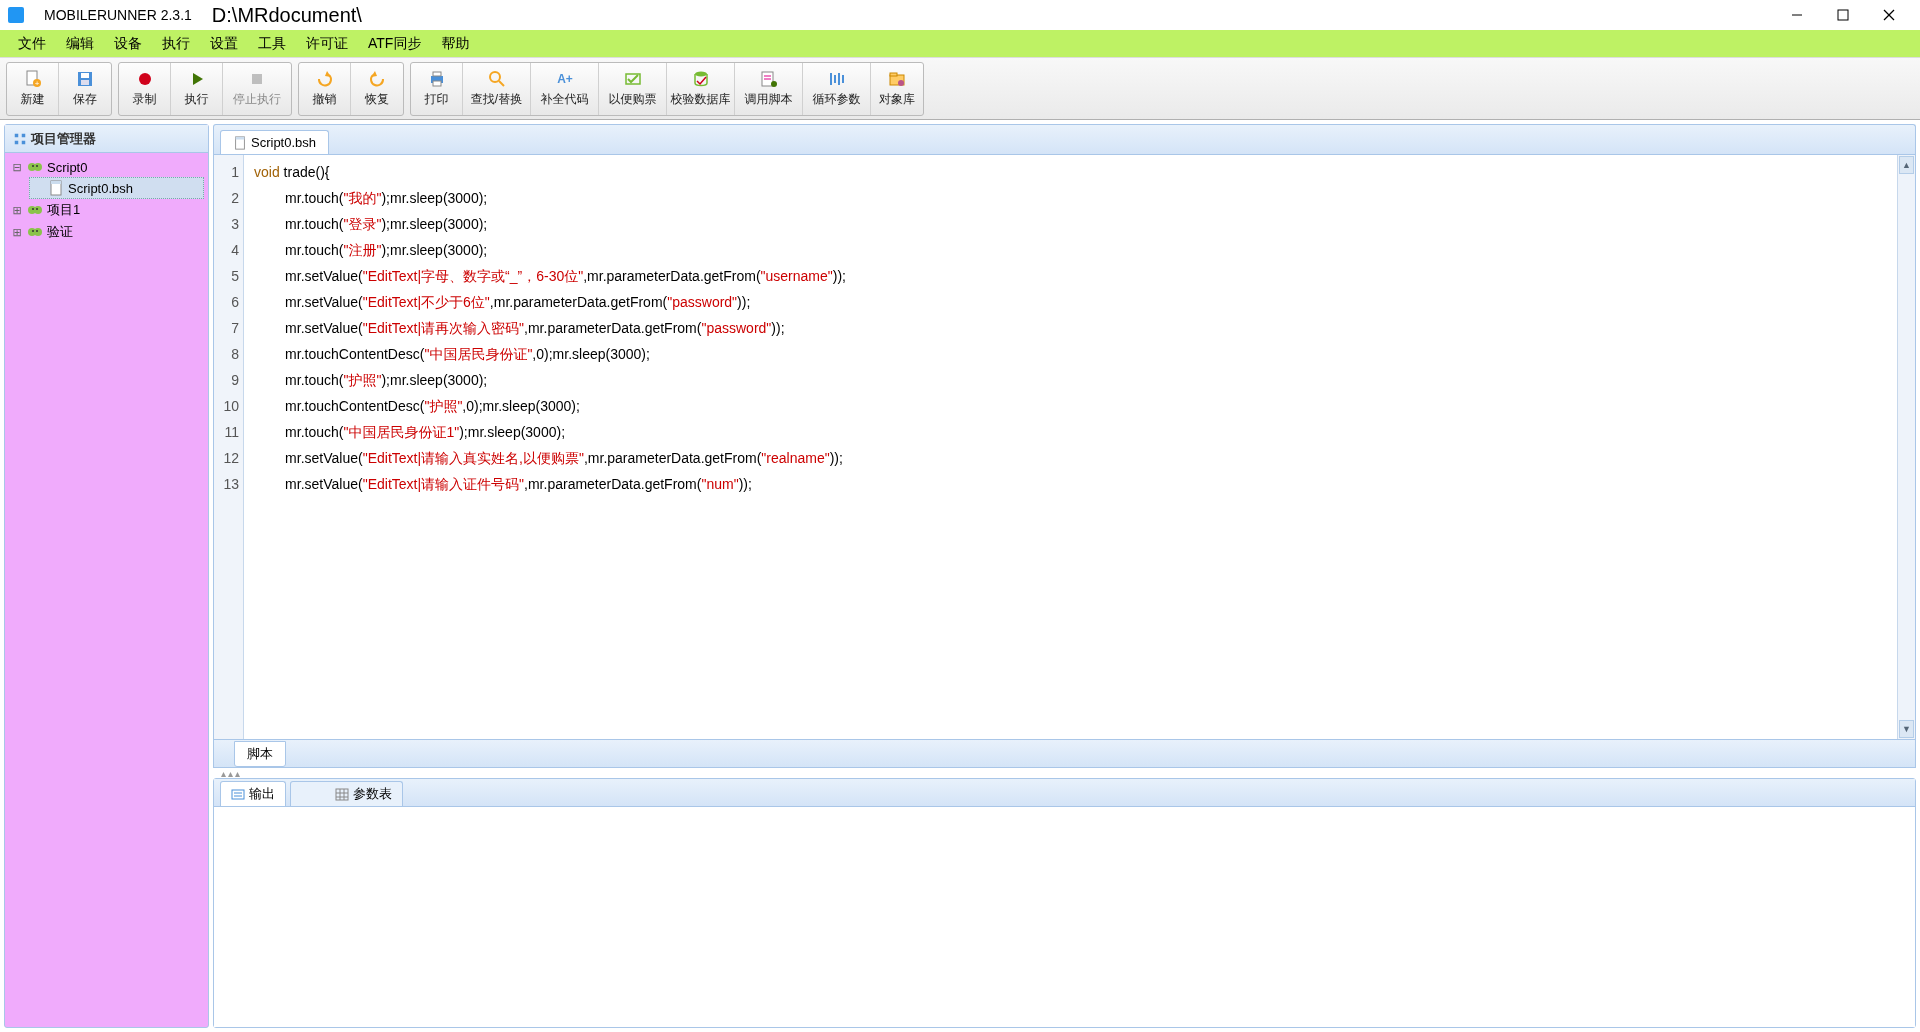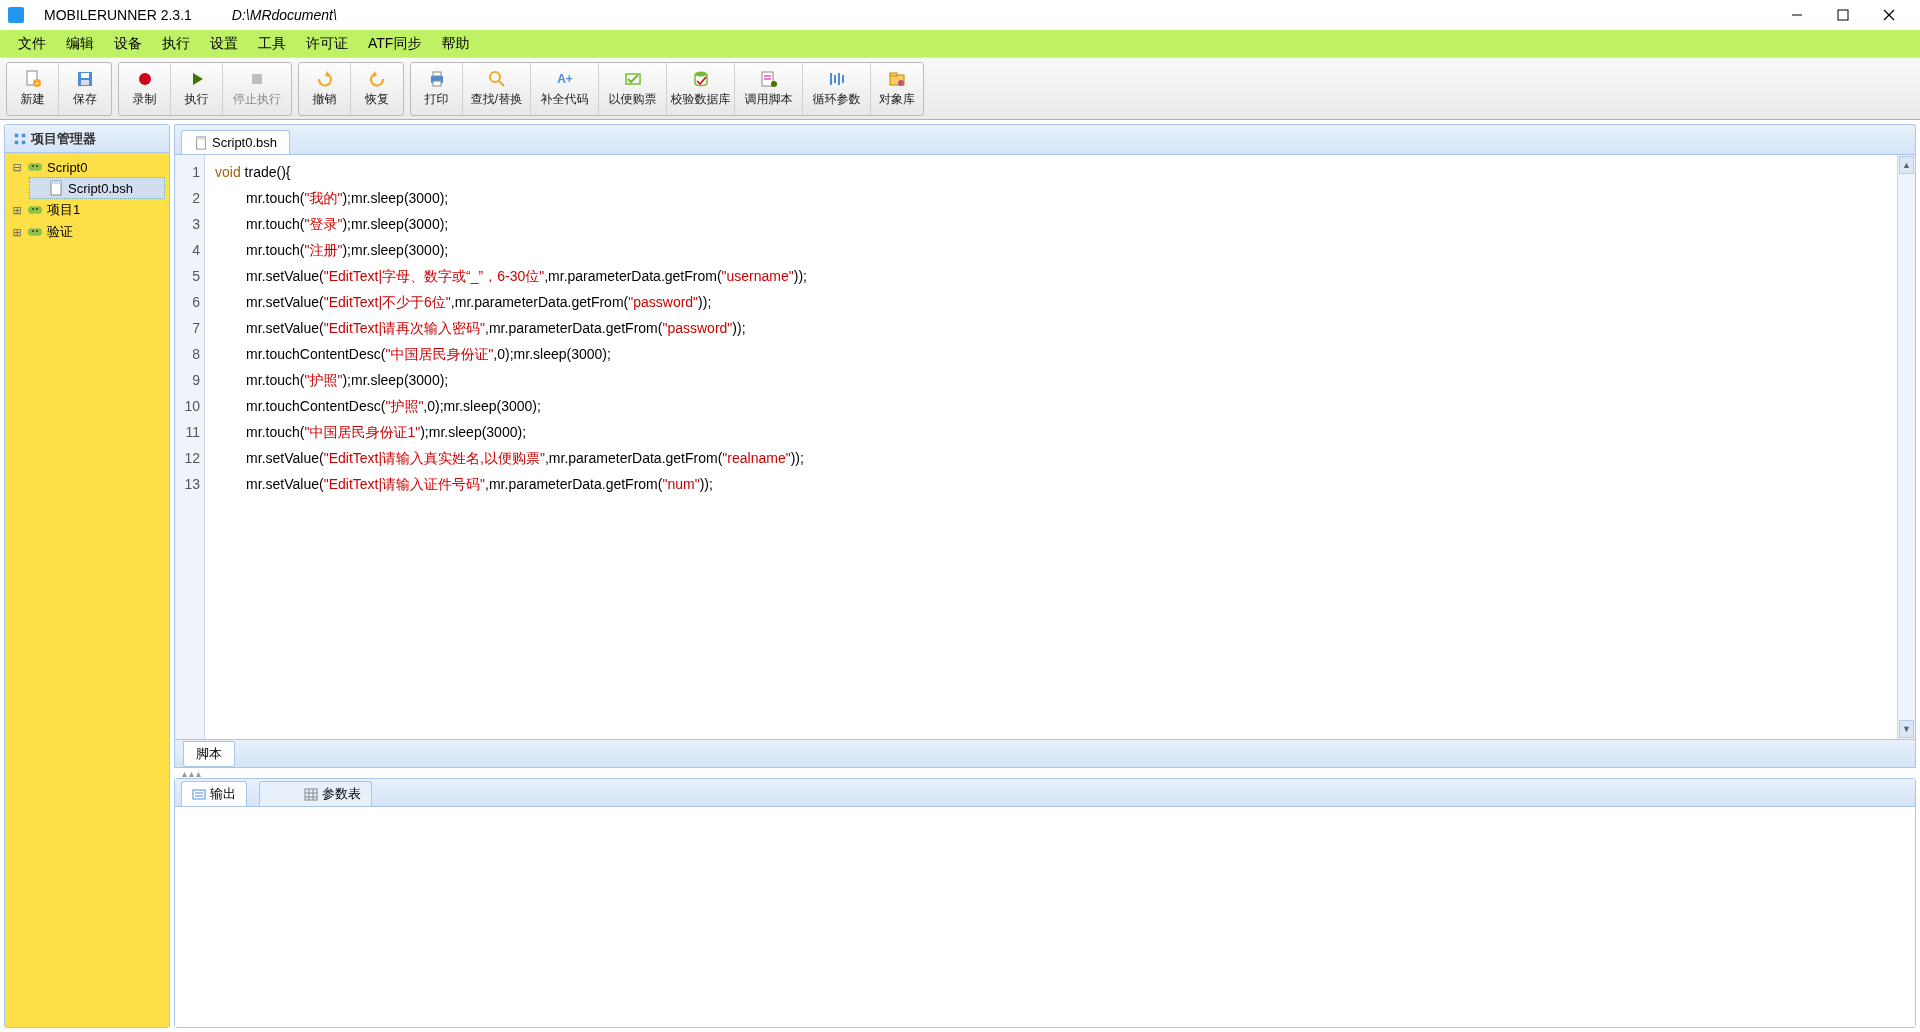--- a/index.html
+++ b/index.html
@@ -1,60 +1,60 @@
 <!DOCTYPE html>
 <html><head>
 <meta charset="utf-8">
 <style>
 * { margin: 0; padding: 0; box-sizing: border-box; font-family: "Microsoft YaHei", Arial, sans-serif; }
 body { background: #fff; font-size: 13px; }
 .titlebar { height: 30px; display: flex; align-items: center; padding: 0 8px; background: #fff; }
 .titlebar .app-icon { width: 16px; height: 16px; background: #2196F3; border-radius: 2px; margin-right: 8px; }
 .titlebar .title { font-size: 14px; color: #000; margin-left: 12px; }
-.titlebar .path { margin-left: 40px; font-size: 14px; color: #000; font-style: italic; }
+.titlebar .path { margin-left: 20px; font-size: 20px; color: #000; }
 .titlebar .spacer { flex: 1; }
 .titlebar .win-btn { width: 46px; height: 30px; display: flex; align-items: center; justify-content: center; cursor: pointer; }
 .menubar { height: 28px; background: #bef264; display: flex; align-items: center; padding: 0 8px; border-bottom: 1px solid #ddd; }
 .menubar .menu-item { padding: 4px 10px; cursor: pointer; font-size: 14px; }
 .toolbar { height: 62px; background: linear-gradient(#f8f8f8,#eaeaea); border-bottom: 1px solid #b0b0b0; display: flex; align-items: center; padding: 4px 6px; gap: 0; }
 .tb-group { display: flex; height: 54px; border: 1px solid #bbb; border-radius: 3px; margin-right: 6px; background: linear-gradient(#fdfdfd,#e8e8e8); }
 .tb-btn { width: 52px; display: flex; flex-direction: column; align-items: center; justify-content: center; cursor: pointer; border-right: 1px solid #d0d0d0; padding: 2px 4px; }
 .tb-btn:last-child { border-right: none; }
 .tb-btn.disabled { opacity: 0.5; cursor: default; }
 .tb-btn .icon { width: 20px; height: 20px; margin-bottom: 2px; }
 .tb-btn .label { font-size: 12px; color: #222; white-space: nowrap; }
 .tb-btn.wide { width: 68px; }
 .main-area { display: flex; height: calc(100vh - 120px); }
-.sidebar { width: 166px; border: 1px solid #a9c6e8; border-radius: 3px; margin: 4px 2px 4px 4px; display: flex; flex-direction: column; background: #fde047; }
+.sidebar { width: 205px; border: 1px solid #a9c6e8; border-radius: 3px; margin: 4px 2px 4px 4px; display: flex; flex-direction: column; background: #f0abfc; }
 .sidebar-header { height: 28px; background: linear-gradient(#e8f1fb,#d4e4f7); border-bottom: 1px solid #a9c6e8; display: flex; align-items: center; padding: 0 8px; font-weight: bold; color: #333; }
 .sidebar-header .hicon { width: 14px; height: 14px; margin-right: 4px; }
 .tree { padding: 4px; overflow: auto; flex: 1; font-size: 13px; }
 .tree-node { display: flex; align-items: center; padding: 2px 2px; cursor: pointer; }
 .tree-node .expander { width: 12px; text-align: center; color: #666; font-size: 11px; }
 .tree-node .ticon { width: 16px; height: 16px; margin: 0 4px; }
 .tree-node.selected { background: #d0def0; border: 1px dotted #7aa; }
 .tree-children { padding-left: 20px; }
 .editor-area { flex: 1; display: flex; flex-direction: column; margin: 4px 4px 4px 2px; }
 .editor-tabs { height: 30px; display: flex; border: 1px solid #a9c6e8; border-bottom: none; background: linear-gradient(#e8f1fb,#d4e4f7); border-radius: 3px 3px 0 0; align-items: flex-end; padding-left: 6px; }
 .editor-tab { background: #fff; border: 1px solid #a9c6e8; border-bottom: none; padding: 4px 12px; border-radius: 3px 3px 0 0; display: flex; align-items: center; margin-top: 3px; cursor: pointer; }
 .editor-tab .ticon { width: 14px; height: 14px; margin-right: 4px; }
 .code-container { flex: 1; border: 1px solid #a9c6e8; background: #fff; overflow: auto; display: flex; }
 .gutter { width: 30px; background: #f0f4fa; border-right: 1px solid #c7d8ec; text-align: right; padding: 4px 4px 0 0; font-family: Consolas, monospace; font-size: 14px; color: #555; line-height: 26px; }
 .code { flex: 1; padding: 4px 10px; font-family: Consolas, "Courier New", monospace; font-size: 14px; line-height: 26px; white-space: pre; color: #000; }
 .kw { color: #a16207; }
 .str { color: #cc0000; }
 .scrollbar-v { width: 18px; background: #eef3fa; border-left: 1px solid #c7d8ec; display: flex; flex-direction: column; }
 .sb-btn { height: 18px; background: #dbe7f4; border: 1px solid #b4cde8; margin: 1px; display:flex;align-items:center;justify-content:center;font-size:9px;color:#567; }
 .sb-track { flex:1; }
-.bottom-tabs { height: 28px; background: linear-gradient(#e8f1fb,#d4e4f7); border: 1px solid #a9c6e8; border-top: none; display: flex; align-items: center; padding-left: 8px; }
+.bottom-tabs { height: 28px; background: linear-gradient(#e8f1fb,#d4e4f7); border: 1px solid #a9c6e8; border-top: none; display: flex; align-items: center; padding-left: 20px; }
 .bottom-tab { background: #fff; border: 1px solid #a9c6e8; padding: 3px 12px; border-radius: 0 0 3px 3px; margin-right: 4px; cursor: pointer; }
 .resize-grip { height: 10px; display:flex; align-items:center; padding-left:8px; color:#999; font-size:10px; letter-spacing:2px; }
 .output-area { border: 1px solid #a9c6e8; border-radius: 3px; display: flex; flex-direction: column; height: 250px; }
 .output-tabs { height: 28px; background: linear-gradient(#e8f1fb,#d4e4f7); border-bottom: 1px solid #a9c6e8; display: flex; align-items: flex-end; padding-left: 6px; }
-.output-tab { background: #fff; border: 1px solid #a9c6e8; border-bottom: none; padding: 3px 10px; border-radius: 3px 3px 0 0; margin-right: 12px; cursor: pointer; display: flex; align-items: center; }
+.output-tab { background: #fff; border: 1px solid #a9c6e8; border-bottom: none; padding: 3px 10px; border-radius: 3px 3px 0 0; margin-right: 4px; cursor: pointer; display: flex; align-items: center; }
 .output-tab.inactive { background: #e8f1fb; padding-left: 44px; }
 .output-tab .oicon { width: 14px; height: 14px; margin-right: 4px; }
 .output-body { flex: 1; background: #fff; }
 svg { display: block; }
 </style>
 </head>
 <body>
 
 <div class="titlebar">
   <div class="app-icon"></div>

